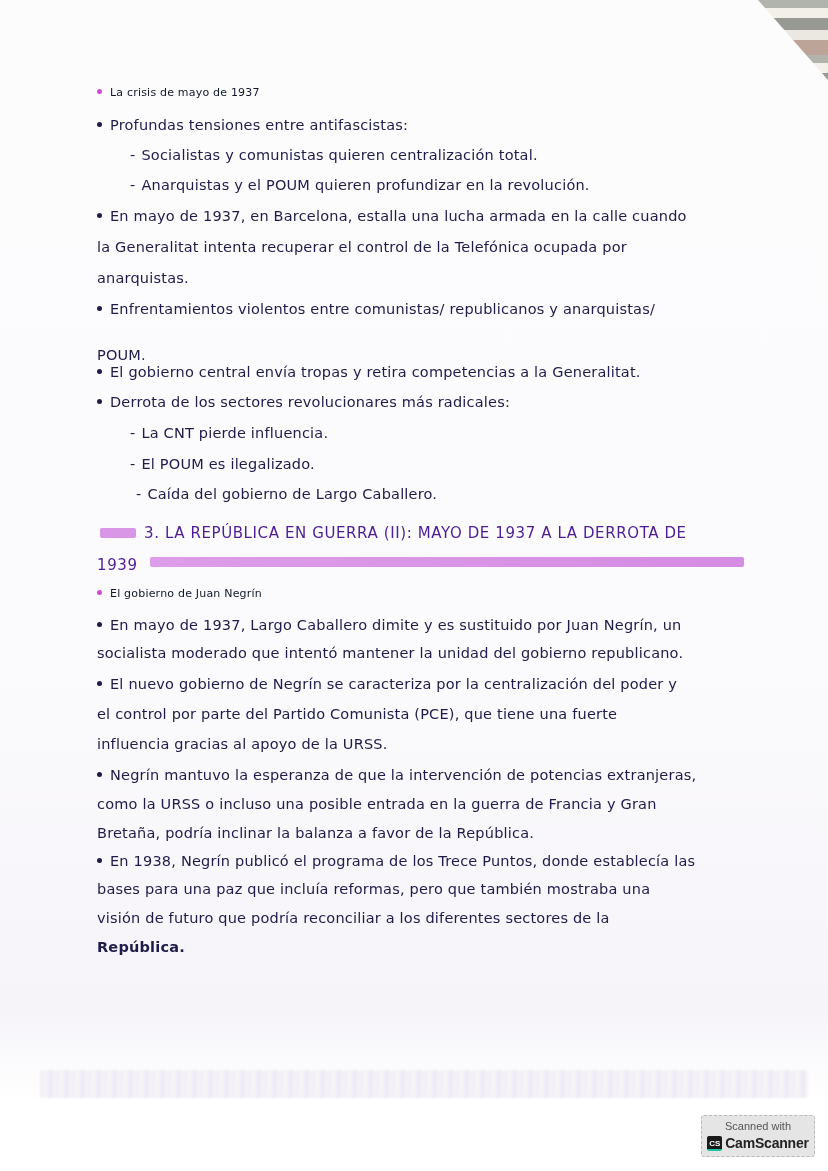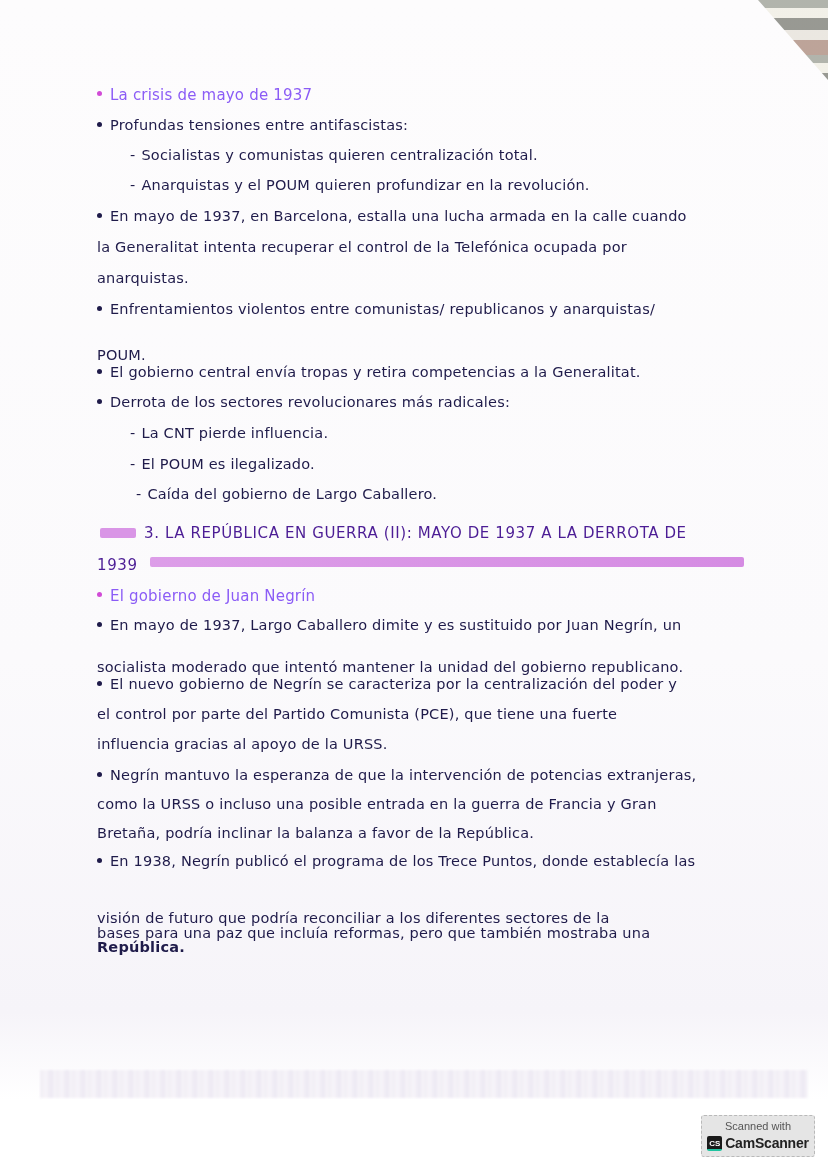--- a/index.html
+++ b/index.html
@@ -50,22 +50,22 @@
       width: 828px;
     }
     .line {
       position: absolute;
       font-size: 14.5px;
       letter-spacing: 0.2px;
       white-space: nowrap;
       color: #1f1b4a;
     }
     .line.title {
-      font-size: 15px;
-      color: #8b5cf6;
+      font-size: 11px;
+      color: #0f172a;
     }
     .bullet {
       display: inline-block;
       width: 5px;
       height: 5px;
       border-radius: 50%;
       background: #1f1b4a;
       margin-right: 8px;
       vertical-align: middle;
       position: relative;
@@ -211,21 +211,21 @@
   </div>
   <div class="hl-bar" style="left:150px; top:557px; width:594px;"></div>
 
   <div class="line title" style="left:97px; top:587px;">
     <span class="bullet pink"></span><span>El gobierno de Juan Negrín</span>
   </div>
 
   <div class="line" style="left:97px; top:617px;">
     <span class="bullet"></span><span>En mayo de 1937, Largo Caballero dimite y es sustituido por Juan Negrín, un</span>
   </div>
-  <div class="line" style="left:97px; top:659px;">
+  <div class="line" style="left:97px; top:645px;">
     <span>socialista moderado que intentó mantener la unidad del gobierno republicano.</span>
   </div>
   <div class="line" style="left:97px; top:676px;">
     <span class="bullet"></span><span>El nuevo gobierno de Negrín se caracteriza por la centralización del poder y</span>
   </div>
   <div class="line" style="left:97px; top:706px;">
     <span>el control por parte del Partido Comunista (PCE), que tiene una fuerte</span>
   </div>
   <div class="line" style="left:97px; top:736px;">
     <span>influencia gracias al apoyo de la URSS.</span>
@@ -235,21 +235,21 @@
   </div>
   <div class="line" style="left:97px; top:796px;text-align:center;">
     <span>como la URSS o incluso una posible entrada en la guerra de Francia y Gran</span>
   </div>
   <div class="line" style="left:97px; top:825px;">
     <span>Bretaña, podría inclinar la balanza a favor de la República.</span>
   </div>
   <div class="line" style="left:97px; top:853px;">
     <span class="bullet"></span><span>En 1938, Negrín publicó el programa de los Trece Puntos, donde establecía las</span>
   </div>
-  <div class="line" style="left:97px; top:881px;margin-top:44px;">
+  <div class="line" style="left:97px; top:881px;">
     <span>bases para una paz que incluía reformas, pero que también mostraba una</span>
   </div>
   <div class="line" style="left:97px; top:910px;">
     <span>visión de futuro que podría reconciliar a los diferentes sectores de la</span>
   </div>
   <div class="line" style="left:97px; top:939px;font-weight:bold;">
     <span>República.</span>
   </div>
 </div>
 

